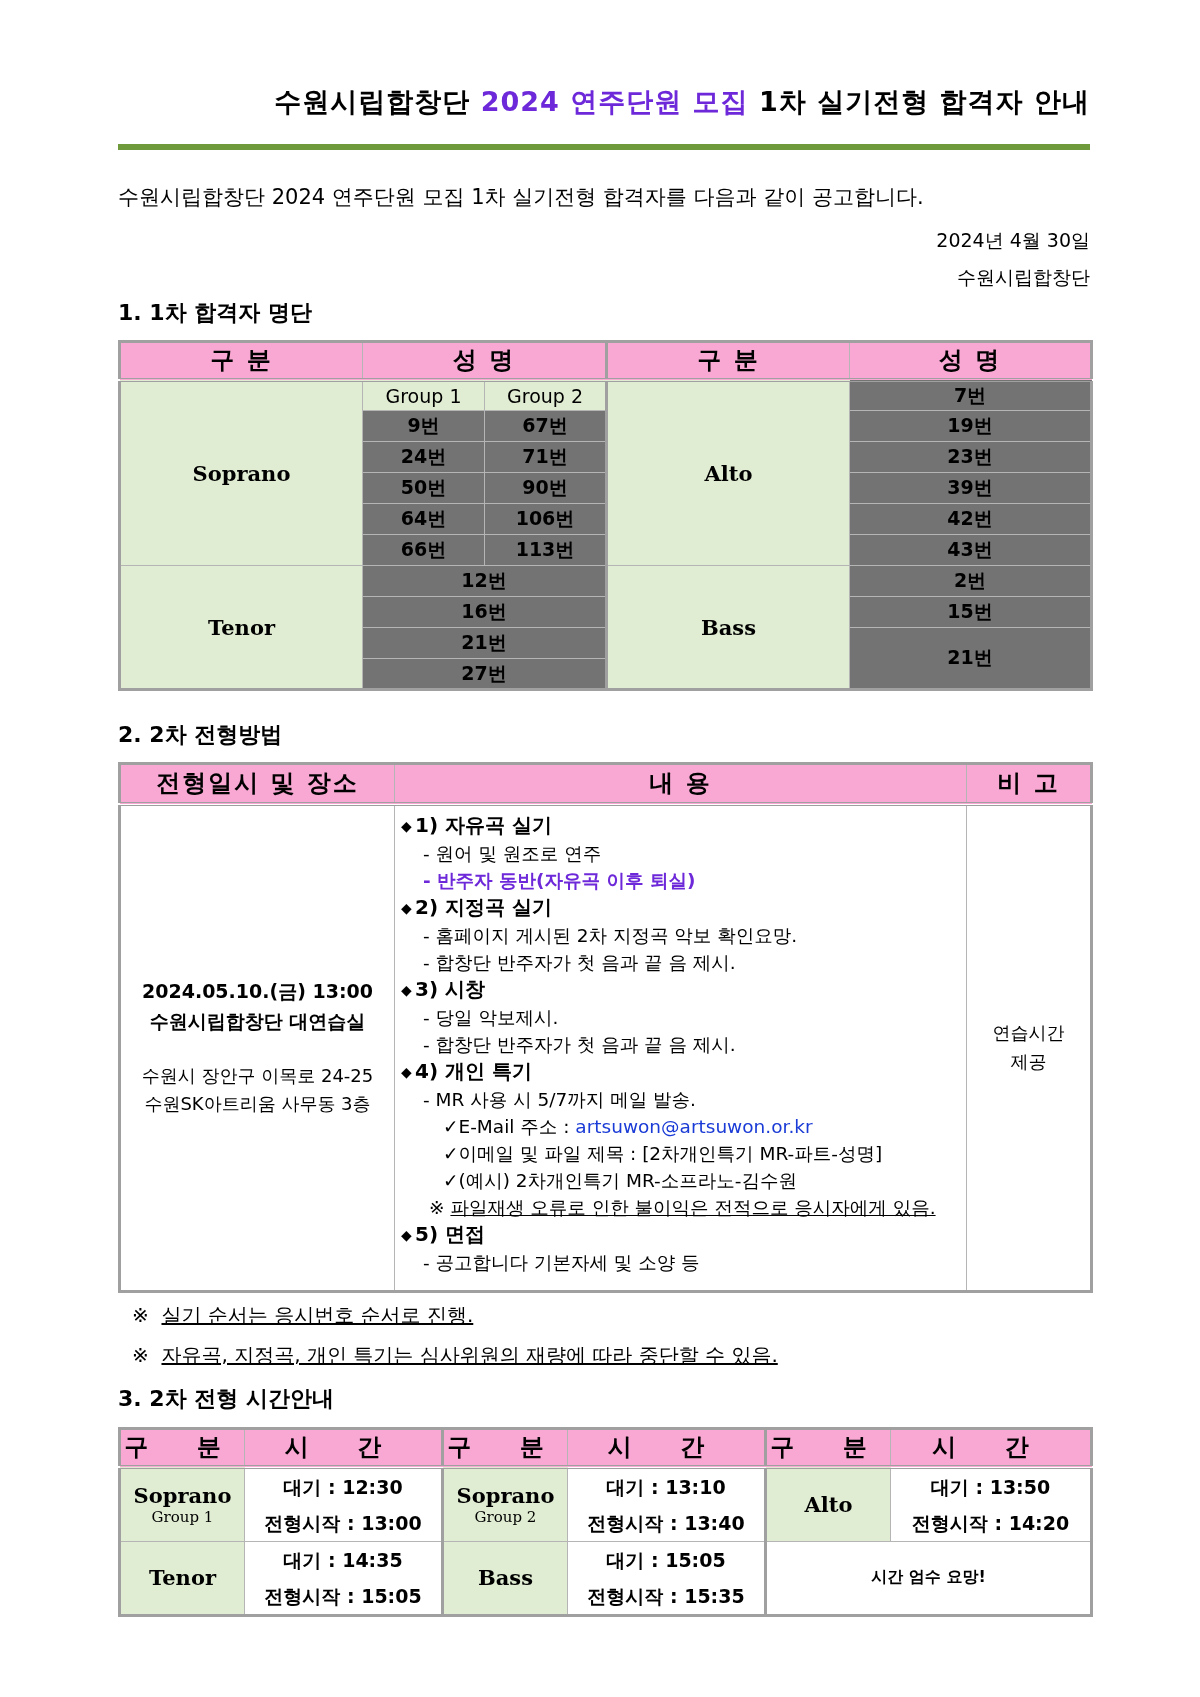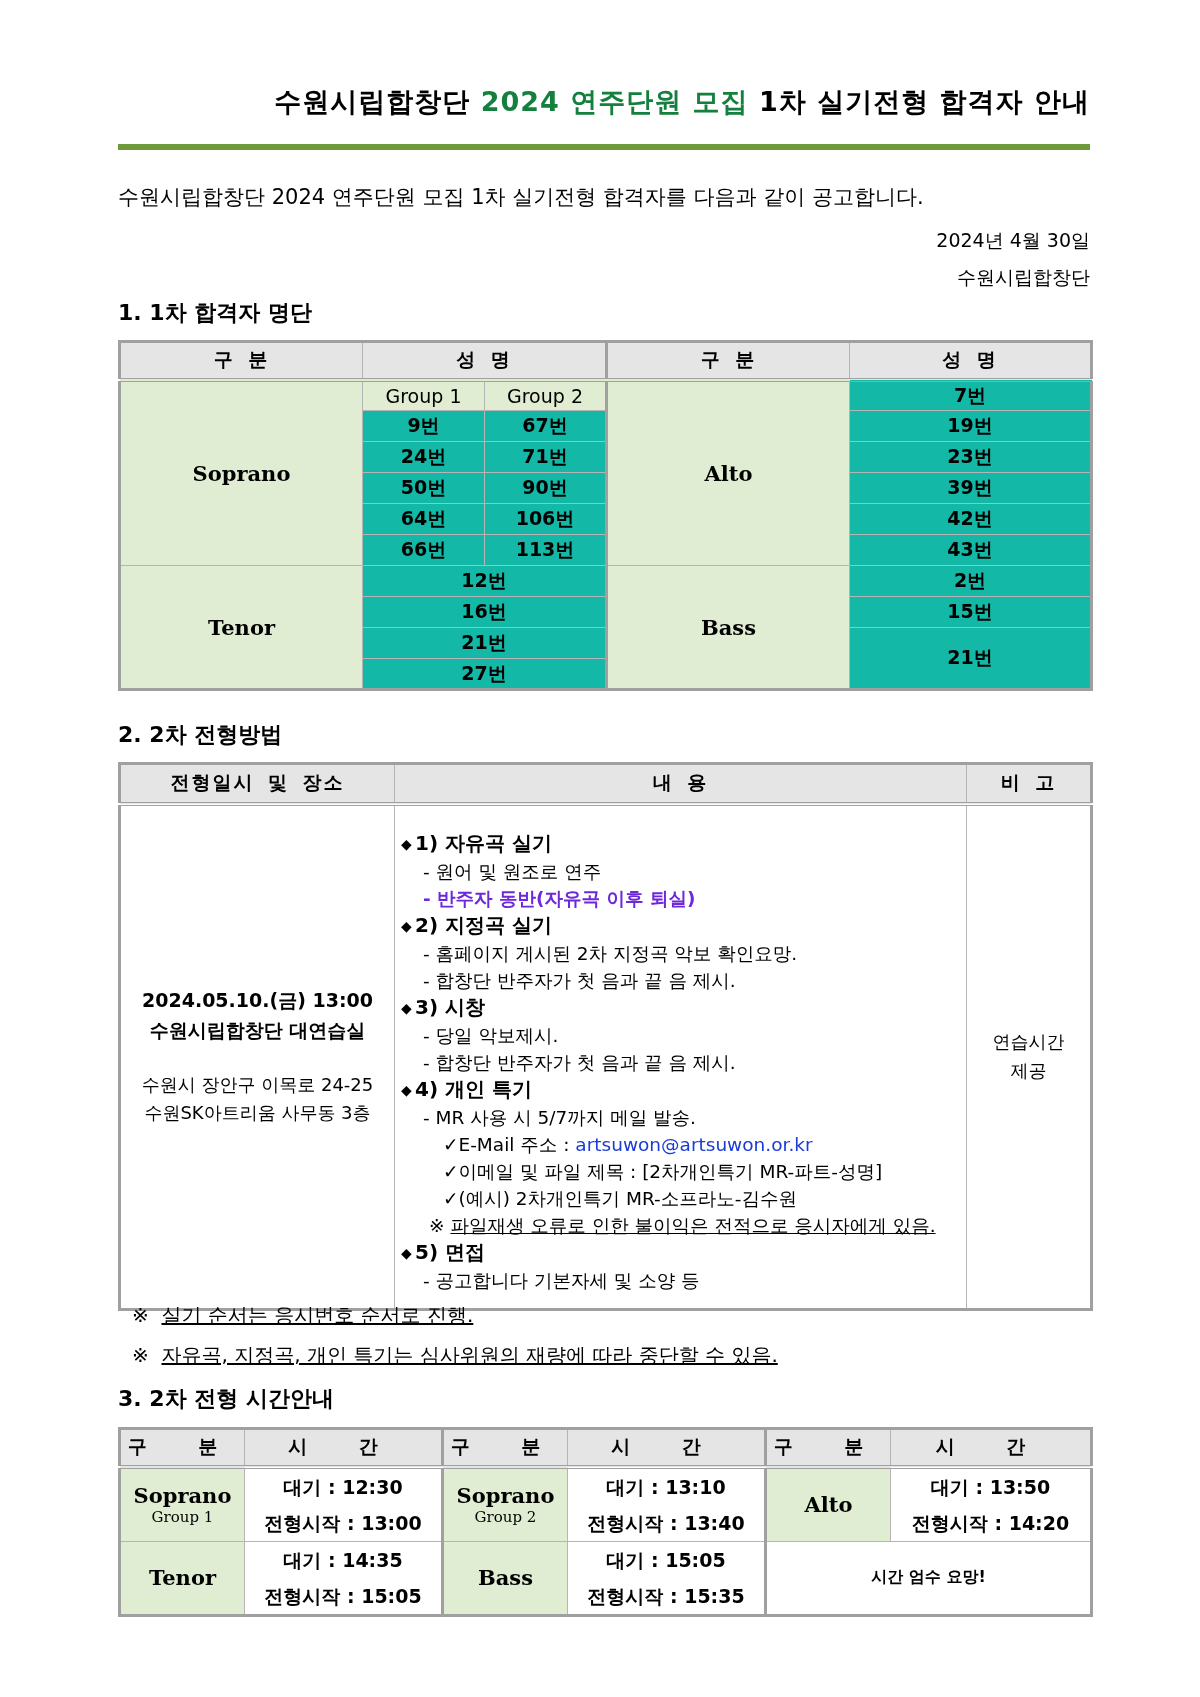--- a/index.html
+++ b/index.html
@@ -1,48 +1,48 @@
 <!DOCTYPE html>
 <html><head>
 <meta charset="utf-8">
 <style>
   * { box-sizing: border-box; margin: 0; padding: 0; }
   html, body { width: 1200px; height: 1697px; background: #ffffff; }
   body { font-family: "DejaVu Sans", "Liberation Sans", sans-serif; color: #000; position: relative; }
   .page { position: absolute; left: 118px; top: 0; width: 972px; }
 
   .doc-title { position: absolute; top: 84px; right: 0; font-size: 27px; font-weight: bold; letter-spacing: 1px; white-space: nowrap; }
-  .doc-title .accent { color: #15803d; }
+  .doc-title .accent { color: #6d28d9; }
   .title-rule { position: absolute; top: 144px; left: 0; width: 972px; height: 6px; background: #6f9a3c; }
 
   .intro { position: absolute; top: 183px; left: 0; font-size: 21px; white-space: nowrap; }
   .date { position: absolute; top: 228px; right: 0; font-size: 19px; }
   .org { position: absolute; top: 265px; right: 0; font-size: 19px; }
 
   .section-heading { position: absolute; left: 0; font-size: 22px; font-weight: bold; white-space: nowrap; }
 
   table { border-collapse: collapse; position: absolute; left: 0; width: 972px; table-layout: fixed; }
   td, th { border: 1px solid #b5b5b5; text-align: center; vertical-align: middle; }
-  th { background: #e5e5e5; font-weight: bold; font-size: 19px; letter-spacing: 2px; font-family: Liberation Mono, monospace; }
+  th { background: #f9a8d4; font-weight: bold; font-size: 24px; letter-spacing: 2px; }
   .cat { background: #e0edd2; font-family: "DejaVu Serif", "Liberation Serif", serif; font-weight: bold; font-size: 21px; }
-  .num { background: #14b8a6; font-size: 19px; font-weight: bold; }
+  .num { background: #737373; font-size: 19px; font-weight: bold; }
   .grp { background: #e0edd2; font-size: 19px; }
   .outer { border: 3px solid #a0a0a0; }
 
   
   #t1 { top: 340px; }
   #t1 td, #t1 th { height: 31px; }
   #t1 th { height: 38px; border-bottom: 4px double #a0a0a0; }
 
   
   #t2 { top: 762px; }
   #t2 th { height: 40px; border-bottom: 4px double #a0a0a0; }
   .schedule-cell { font-size: 18px; line-height: 1.55; }
   .schedule-cell .dt { font-weight: bold; font-size: 19px; }
-  .content-cell { text-align: left; vertical-align: top; padding: 24px 8px 14px 6px; font-size: 18.5px; line-height: 27px; }
+  .content-cell { text-align: left; vertical-align: top; padding: 6px 8px 14px 6px; font-size: 18.5px; line-height: 27px; }
   .item-title { font-weight: bold; font-size: 20px; }
   .item-title .dot { display: inline-block; width: 14px; font-size: 14px; vertical-align: middle; }
   .sub { padding-left: 22px; }
   .sub.blue { color: #6d28d9; font-weight: bold; }
   .sub2 { padding-left: 42px; }
   .sub2 .link { color: #1a3bd6; }
   .note-line { padding-left: 28px; }
   .note-line .u { text-decoration: underline; }
   .remark-cell { font-size: 18px; line-height: 1.6; }
 

